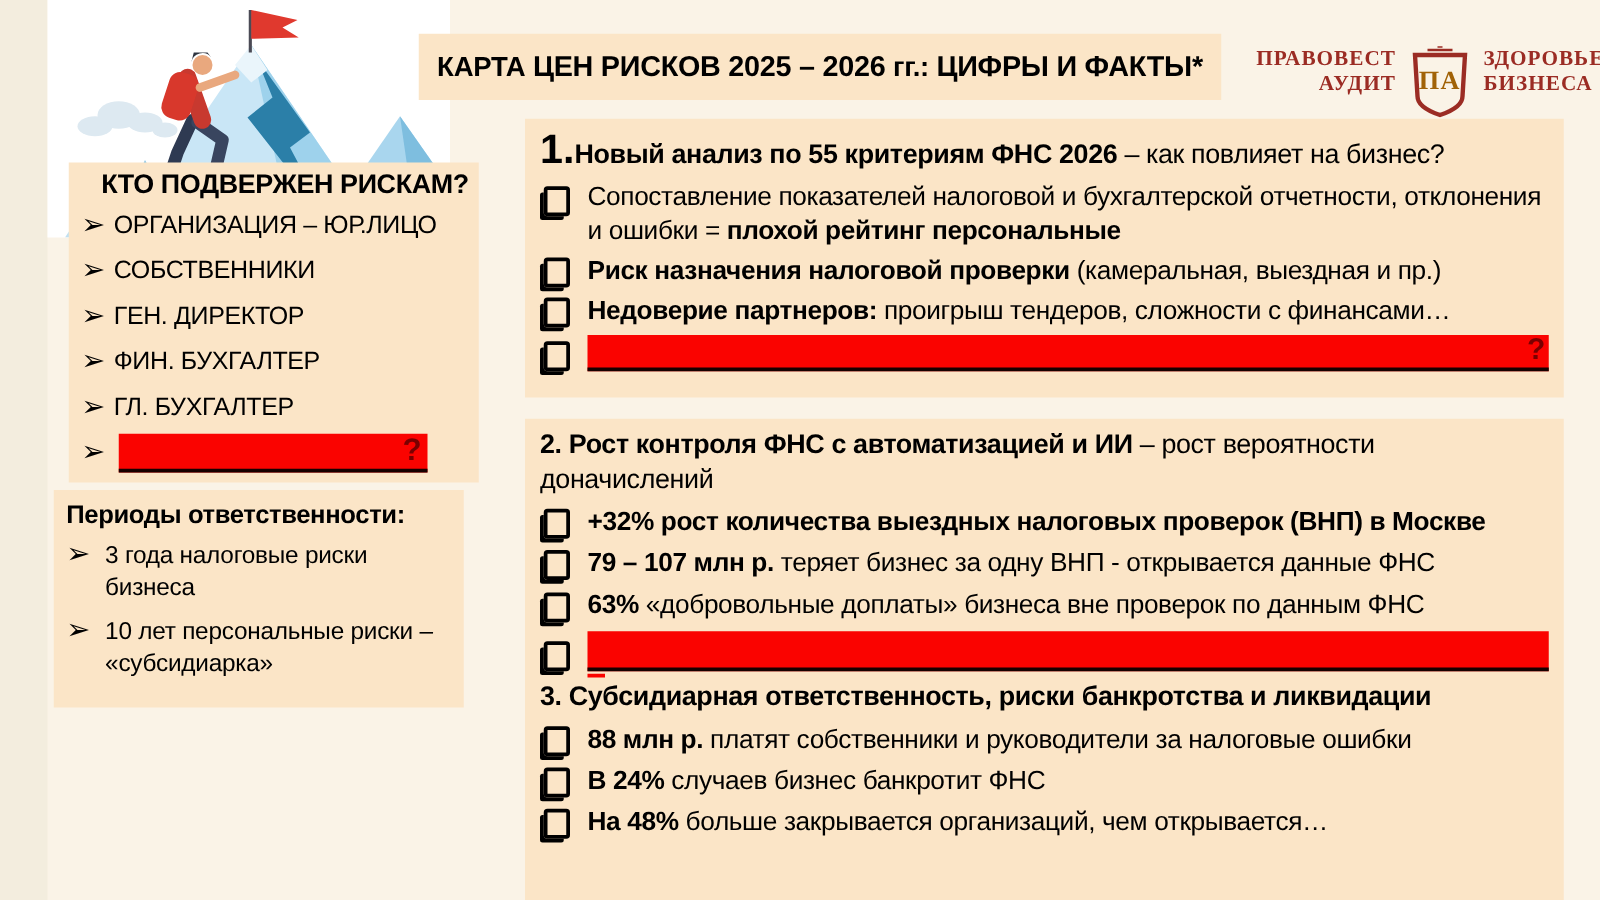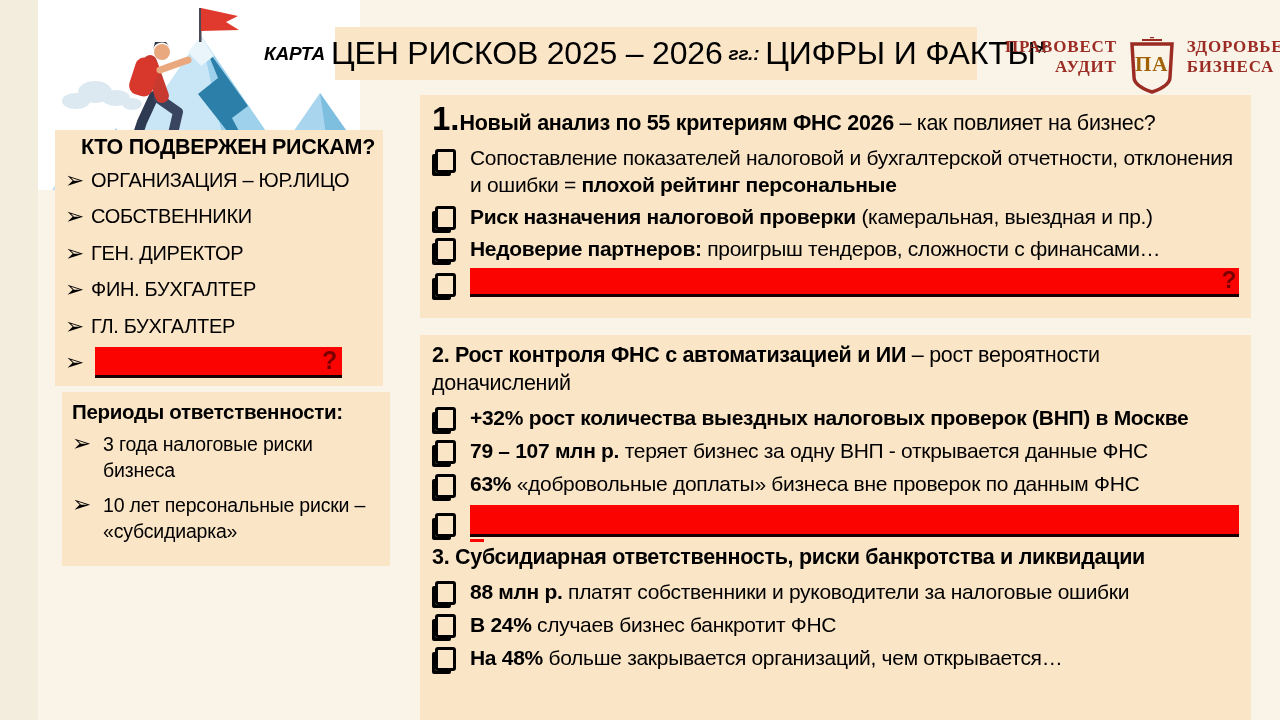--- a/index.html
+++ b/index.html
@@ -14,22 +14,22 @@
   
   .illus { position:absolute; left:38px; top:0; width:322px; height:190px; background:#ffffff; }
   .illus svg { display:block; width:100%; height:100%; }
 
   
   .banner {
     position:absolute; left:335px; top:27px; width:642px; height:53px;
     background:#FBE5C7; display:flex; align-items:center; justify-content:center;
     white-space:nowrap; letter-spacing:-0.2px;
   }
-  .banner .sm { font-size:19px; font-weight:bold;font-style:italic; }
-  .banner .lg { font-size:32px; font-weight:normal; }
+  .banner .sm { font-size:22px; font-weight:bold; }
+  .banner .lg { font-size:23px; font-weight:bold; }
   .banner span { margin:0 3px; }
 
   
   .logos {
     position:absolute; left:1005px; top:37px; width:270px; height:60px;
     display:flex; align-items:flex-start; gap:9px;
     color:#9B2C24; font-family:"Liberation Serif", serif; font-weight:bold;
   }
   .logo-text { flex:1; font-size:17px; line-height:1.2; letter-spacing:0.8px; }
   .logo-text.right { text-align:left; }
@@ -47,21 +47,21 @@
     background:#FBE5C7; box-sizing:border-box; padding:5px 8px 0 10px;
   }
   .whobox h2 { margin:0 0 2px 0; font-size:21.5px; letter-spacing:-0.3px;text-align:right; }
   .who-item { display:flex; align-items:center; height:36.5px; font-size:20px; letter-spacing:-0.3px; white-space:nowrap; }
   .arrow { font-family:"DejaVu Sans", sans-serif; font-size:23px; line-height:1; margin-right:7px; flex:0 0 auto; }
 
   .redbar-left { position:relative; width:247px; height:28px; background:#FA0300; border-bottom:3px solid #170000; margin-left:4px; }
   .redbar-left .q { position:absolute; right:5px; top:-1px; color:#7A0000; font-weight:bold; font-size:25px; line-height:28px; }
 
   .periods {
-    position:absolute; left:62px; top:392px; width:328px; height:174px;
+    position:absolute; left:43px; top:392px; width:328px; height:174px;
     background:#FBE5C7; box-sizing:border-box; padding:8px 10px 0 10px;
   }
   .periods h2 { margin:0 0 8px 0; font-size:20.5px; letter-spacing:-0.3px; }
   .p-item { display:flex; gap:12px; margin-bottom:10px; font-size:19.5px; line-height:1.32; letter-spacing:-0.2px; }
   .p-item .arrow { margin-right:0; }
 
   
   .panel { position:absolute; background:#FBE5C7; box-sizing:border-box; display:flex; flex-direction:column; }
   #panel1  { left:420px; top:95px;  width:831px; height:223px; padding:3px 10px 0 12px; gap:6px; }
   #panel23 { left:420px; top:335px; width:831px; height:385px; padding:7px 10px 0 12px; gap:7px; }

